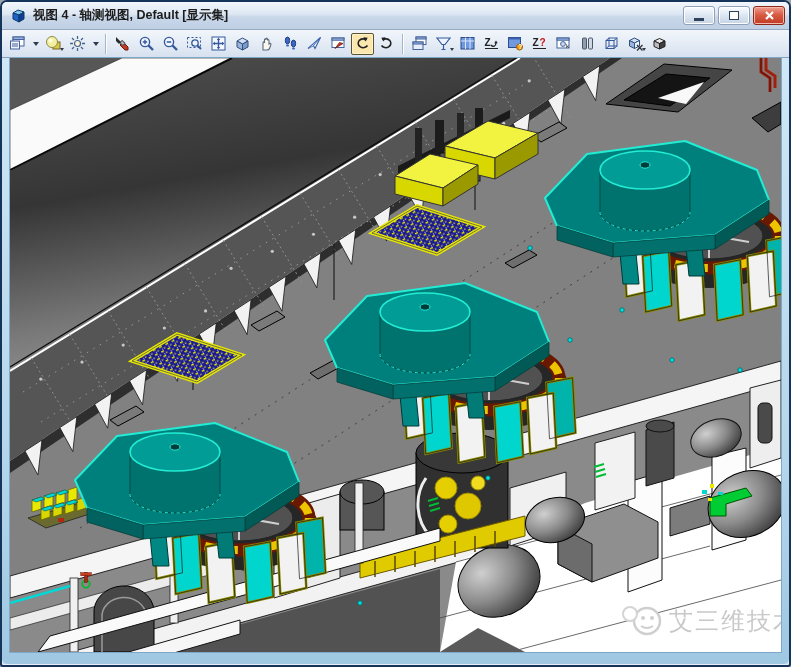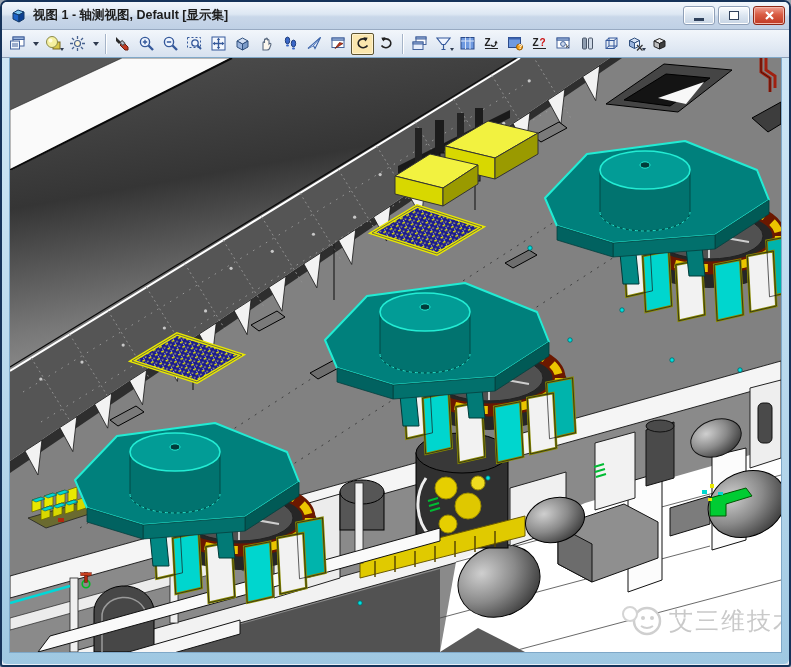--- a/index.html
+++ b/index.html
@@ -38,21 +38,21 @@
 <body>
 
 <div class="window">
 
   <div class="titlebar">
     <svg class="win-icon" viewBox="0 0 17 16">
       <polygon points="3,5 8,2 14,4 9,7" fill="#7ec4ef" stroke="#123a6a" stroke-width="1"></polygon>
       <polygon points="3,5 9,7 9,14 3,11" fill="#1e63c8" stroke="#123a6a" stroke-width="1"></polygon>
       <polygon points="9,7 14,4 14,11 9,14" fill="#0c3f92" stroke="#123a6a" stroke-width="1"></polygon>
     </svg>
-    <span class="title-text">视图 1 - 轴测视图, Default [显示集]</span>
+    <span class="title-text">视图 4 - 轴测视图, Default [显示集]</span>
     <div class="win-controls">
       <div class="wbtn">
           <span class="glyph-min"></span>
         </div>
       <div class="wbtn">
           <span class="glyph-restore"></span>
         </div>
       <div class="wbtn close">
         <svg width="11" height="9" viewBox="0 0 11 9">
           <path d="M2,1 L9,8 M9,1 L2,8" stroke="#fff" stroke-width="2.2"></path>

